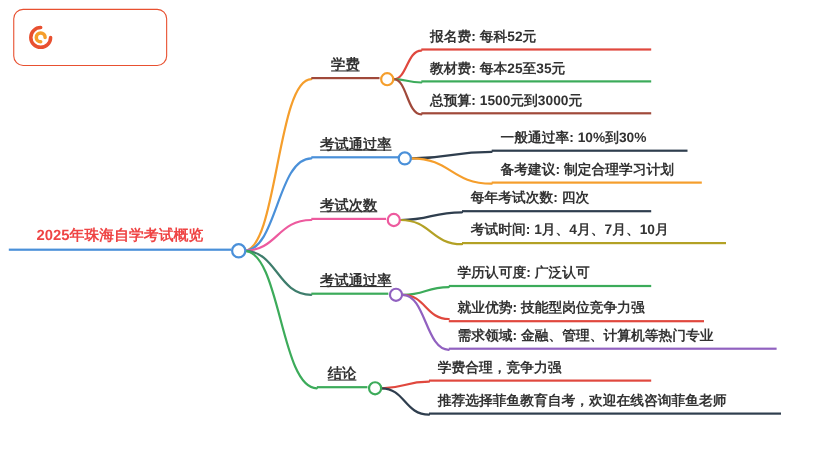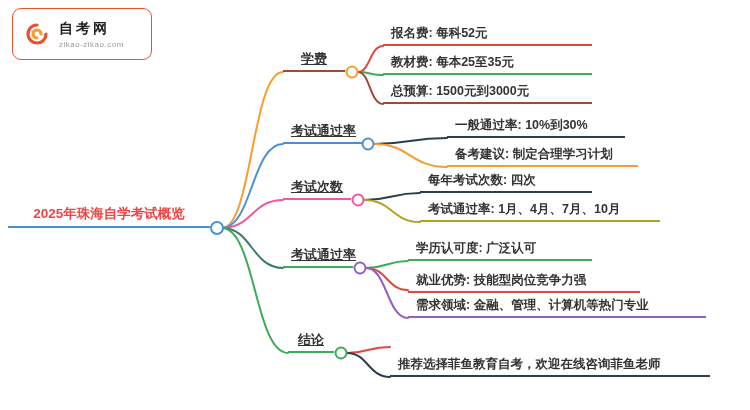--- a/index.html
+++ b/index.html
@@ -65,42 +65,39 @@
       <circle cx="360" cy="268" r="5.5" stroke="#9161c0"></circle>
       <circle cx="341" cy="353" r="5.5" stroke="#3cab5a"></circle>
     </g>
   </svg>
 
   <div class="logo">
     <svg width="28" height="28" viewBox="0 0 28 28">
       <path d="M23 14 a9 9 0 1 1 -9 -9" fill="none" stroke="#e85030" stroke-width="3.2" stroke-linecap="round"></path>
       <path d="M18 14 a4 4 0 1 0 -4 4" fill="none" stroke="#f59e2c" stroke-width="3.2" stroke-linecap="round"></path>
     </svg>
-    <div class="logo-text">
-      <div class="logo-title">自考网</div>
-      <div class="logo-url">zikao-zikao.com</div>
-    </div>
   </div>
 
   <div class="node root" style="left:8px;top:205px;width:202px;border-color:#4a90d9;">2025年珠海自学考试概览</div>
 
   <div class="node branch" style="left:283px;top:51px;width:62px;border-color:#a0493a;">学费</div>
   <div class="node" style="left:383px;top:25px;width:209px;border-color:#e0483e;">报名费: 每科52元</div>
   <div class="node" style="left:383px;top:54px;width:209px;border-color:#3cab5a;">教材费: 每本25至35元</div>
   <div class="node" style="left:383px;top:83px;width:209px;border-color:#a0493a;">总预算: 1500元到3000元</div>
 
   <div class="node branch" style="left:283px;top:123px;width:80px;border-color:#4a90d9;">考试通过率</div>
   <div class="node" style="left:447px;top:117px;width:178px;border-color:#2f3e4e;">一般通过率: 10%到30%</div>
   <div class="node" style="left:447px;top:146px;width:191px;border-color:#f59e2c;">备考建议: 制定合理学习计划</div>
 
   <div class="node branch" style="left:283px;top:179px;width:68px;border-color:#ed5a9e;">考试次数</div>
   <div class="node" style="left:420px;top:172px;width:172px;border-color:#2f3e4e;">每年考试次数: 四次</div>
-  <div class="node" style="left:420px;top:201px;width:240px;border-color:#b3a125;">考试通过率: 1月、4月、7月、10月</div>
+  <div class="node" style="left:420px;top:201px;width:240px;border-color:#b3a125;">考试时间: 1月、4月、7月、10月</div>
 
   <div class="node branch" style="left:283px;top:247px;width:70px;border-color:#3cab5a;">考试通过率</div>
   <div class="node" style="left:408px;top:240px;width:184px;border-color:#3cab5a;">学历认可度: 广泛认可</div>
   <div class="node" style="left:408px;top:272px;width:232px;border-color:#e0483e;">就业优势: 技能型岗位竞争力强</div>
   <div class="node" style="left:408px;top:297px;width:298px;border-color:#9161c0;">需求领域: 金融、管理、计算机等热门专业</div>
 
   <div class="node branch" style="left:288px;top:332px;width:46px;border-color:#3cab5a;">结论</div>
+  <div class="node" style="left:390px;top:326px;width:202px;border-color:#e0483e;">学费合理，竞争力强</div>
   <div class="node" style="left:390px;top:356px;width:320px;border-color:#2f3e4e;">推荐选择菲鱼教育自考，欢迎在线咨询菲鱼老师</div>
 
 </div>
 
 </body></html>

